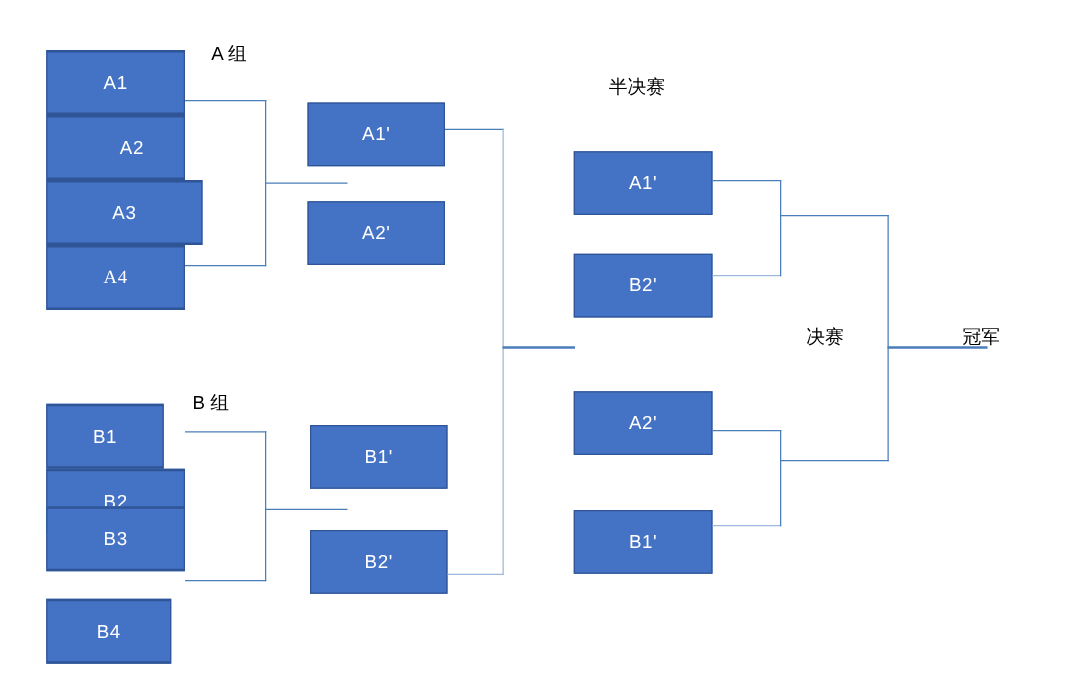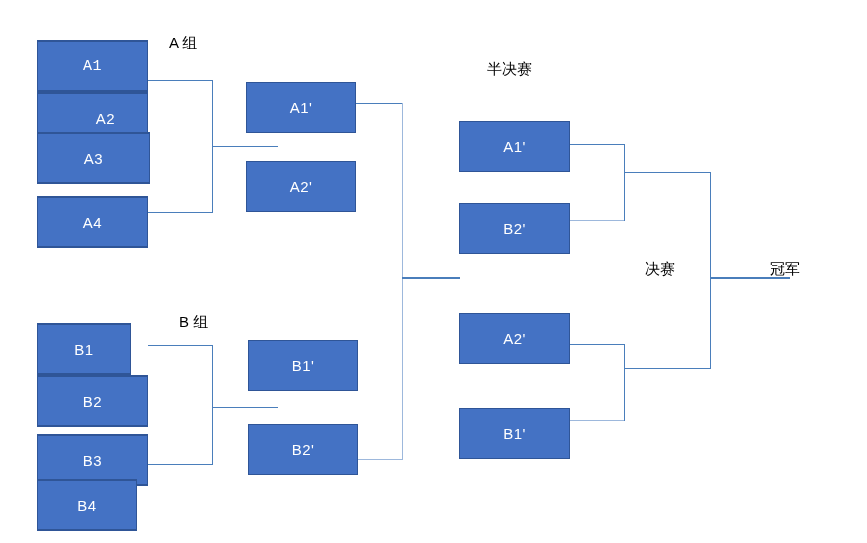--- a/index.html
+++ b/index.html
@@ -67,35 +67,35 @@
     background: #9DB8DC;
   }
 </style>
 </head>
 <body>
 
 <div id="canvas">
 
   <div class="label" style="left:169px; top:34px;">A 组</div>
 
-  <div class="box stacked" style="left:37px; top:40px; width:111px; height:52px;font-family:Liberation Mono, monospace;">A1</div>
+  <div class="box stacked" style="left:37px; top:40px; width:111px; height:52px;">A1</div>
   <div class="box stacked" style="left:37px; top:92px; width:111px; height:52px;padding-left:26px;">A2</div>
-  <div class="box stacked" style="left:37px; top:132px; width:113px; height:52px;">A3</div>
-  <div class="box stacked" style="left:37px; top:196px; width:111px; height:52px;">A4</div>
+  <div class="box stacked" style="left:37px; top:144px; width:125px; height:52px;">A3</div>
+  <div class="box stacked" style="left:37px; top:196px; width:111px; height:52px;font-family:Liberation Serif, serif;">A4</div>
 
   <div class="hline" style="left:148px; top:80px; width:65px;"></div>
   <div class="hline" style="left:148px; top:212px; width:65px;"></div>
   <div class="vline" style="left:212px; top:80px; height:133px;"></div>
   <div class="hline" style="left:212px; top:146px; width:66px;"></div>
 
-  <div class="label" style="left:179px; top:313px;">B 组</div>
+  <div class="label" style="left:154px; top:313px;">B 组</div>
 
   <div class="box stacked" style="left:37px; top:323px; width:94px; height:52px;">B1</div>
   <div class="box stacked" style="left:37px; top:375px; width:111px; height:52px;">B2</div>
-  <div class="box stacked" style="left:37px; top:434px; width:111px; height:52px;">B3</div>
+  <div class="box stacked" style="left:37px; top:405px; width:111px; height:52px;">B3</div>
   <div class="box stacked" style="left:37px; top:479px; width:100px; height:52px;">B4</div>
 
   <div class="hline" style="left:148px; top:345px; width:65px;"></div>
   <div class="hline" style="left:148px; top:464px; width:65px;"></div>
   <div class="vline" style="left:212px; top:345px; height:120px;"></div>
   <div class="hline" style="left:212px; top:407px; width:66px;"></div>
 
   <div class="box" style="left:246px; top:82px; width:110px; height:51px;">A1'</div>
   <div class="box" style="left:246px; top:161px; width:110px; height:51px;">A2'</div>
 

